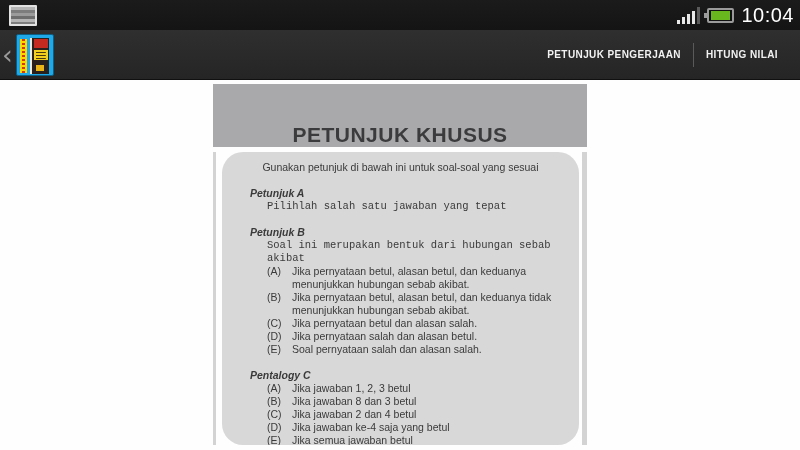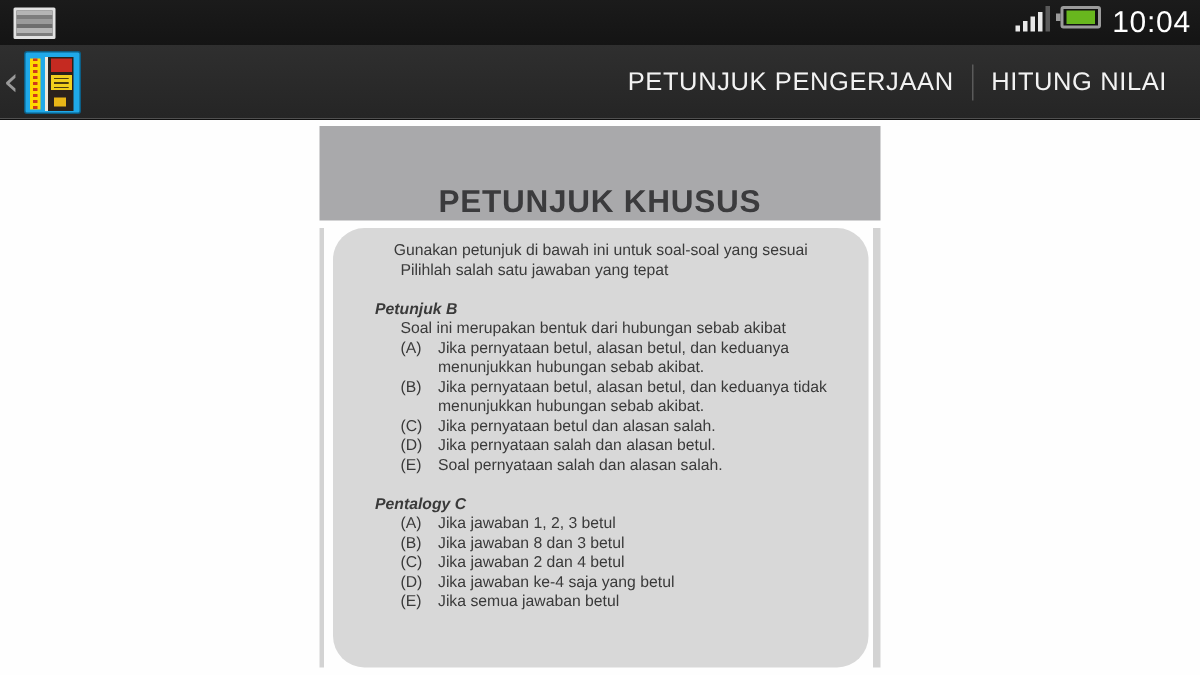--- a/index.html
+++ b/index.html
@@ -10,21 +10,21 @@
   .status-bar {
     position:absolute; left:0; top:0; width:800px; height:30px;
     background:linear-gradient(#1b1b1b,#141414);
     display:flex; align-items:center; justify-content:space-between;
     padding:0 6px 0 9px;
   }
   .shot-icon {
     width:28px; height:21px; border:2px solid #e2e2e2; border-radius:1px;
     background:repeating-linear-gradient(180deg,#b5b5b5 0 3px,#7d7d7d 3px 6px,#9b9b9b 6px 9px,#6e6e6e 9px 12px);
   }
-  .status-right { display:flex; gap:7px; }
+  .status-right { display:flex; align-items:center; gap:7px; }
   .signal-icon { display:flex; align-items:flex-end; gap:2px; height:17px; }
   .signal-icon span { width:3px; background:#e8e8e8; display:block; }
   .signal-icon span:nth-child(1){ height:4px; }
   .signal-icon span:nth-child(2){ height:7px; }
   .signal-icon span:nth-child(3){ height:10px; }
   .signal-icon span:nth-child(4){ height:13px; }
   .signal-icon span:nth-child(5){ height:17px; background:#5a5a5a; }
   .battery-icon {
     position:relative; width:27px; height:15px;
     border:2px solid #9b9b9b; border-radius:2px; background:#111;
@@ -64,21 +64,21 @@
   .app-icon .book .yellow {
     position:absolute; left:2px; top:12px; right:1px; height:10px; background:#f2cf1d;
     background-image:repeating-linear-gradient(180deg,#4a3a10 0 1px, transparent 1px 3px);
     background-size:70% 100%; background-repeat:no-repeat; background-position:2px 2px;
   }
   .app-icon .book .badge { position:absolute; left:4px; bottom:3px; width:8px; height:6px; background:#e9b517; }
   .app-title { color:#fff; font-size:19px; margin-left:9px; }
 
   .action-items { margin-left:auto; display:flex; align-items:center; height:100%; padding-right:10px; }
   .action-item {
-    color:#f2f2f2; font-size:17px; font-weight:normal; letter-spacing:0.4px;
+    color:#f2f2f2; font-size:10px; font-weight:bold; letter-spacing:0.4px;
     padding:0 12px; line-height:50px; cursor:default;
   }
   .action-divider { width:1px; height:24px; background:#5a5a5a; }
 
   
   .content-area { position:absolute; left:0; top:80px; width:800px; height:370px; background:#fefefe; }
   .page-header {
     position:absolute; left:213px; top:4px; width:374px; height:63px; background:#a9a9ab;
     display:flex; flex-direction:column; align-items:center; justify-content:center;
   }
@@ -88,21 +88,21 @@
   .edge-strip { position:absolute; top:72px; height:293px; background:#d3d3d3; }
   .edge-strip.left { left:213px; width:3px; }
   .edge-strip.right { left:582px; width:5px; }
 
   .page-body {
     position:absolute; left:222px; top:72px; width:357px; height:293px; background:#d8d8d8;
     color:#3a3a3a; font-size:10.5px; line-height:13px; padding:9px 10px 0 0; overflow:hidden;border-radius:21px;
   }
   .intro { text-align:center; padding-left:10px; }
   .section-heading { font-weight:bold; font-style:italic; margin:13px 0 0 28px; }
-  .section-description { margin-left:45px; }
+  .section-description { margin-left:45px;font-family:Liberation Mono, monospace; }
   .opt-row { display:flex; margin-left:45px; }
   .opt-label { width:25px; flex:0 0 25px; }
   .opt-text { width:279px; }
 </style>
 </head>
 <body>
 
 <div class="status-bar">
   <div class="shot-icon"></div>
   <div class="status-right">
@@ -142,20 +142,21 @@
     <div class="t1">PETUNJUK KHUSUS</div>
   </div>
 
   <div class="edge-strip left"></div>
   <div class="edge-strip right"></div>
 
   <div class="page-body">
     <div class="intro">Gunakan petunjuk di bawah ini untuk soal-soal yang sesuai</div>
     <div>
   <div>
+    <div class="section-heading">Petunjuk A</div>
     <div class="section-description">Pilihlah salah satu jawaban yang tepat</div>
 
   </div>
 
   <div>
     <div class="section-heading">Petunjuk B</div>
     <div class="section-description">Soal ini merupakan bentuk dari hubungan sebab akibat</div>
     <div>
             <div class="opt-row">
               <span class="opt-label">(A)</span>

